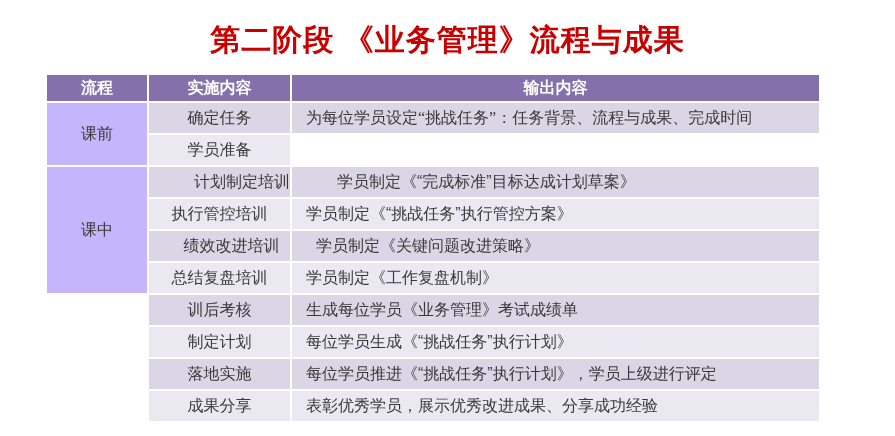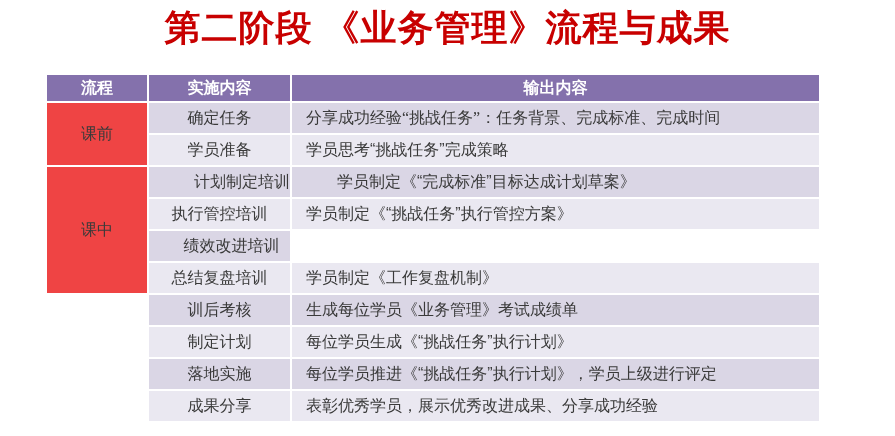--- a/index.html
+++ b/index.html
@@ -10,25 +10,25 @@
   }
   .page {
     position: relative;
     width: 895px;
     height: 436px;
     background: #ffffff;
     overflow: hidden;
   }
   .page-title {
     position: absolute;
-    top: 4px;
+    top: 20px;
     left: 0;
     width: 100%;
     text-align: center;
-    font-size: 36px;
+    font-size: 30px;
     font-weight: bold;
     letter-spacing: 1px;
     color: #C80000;
   }
   .results-table {
     position: absolute;
     left: 47px;
     top: 75px;
     width: 772px;
     display: grid;
@@ -44,21 +44,21 @@
     color: #3a3a3a;
   }
   .header-cell {
     background: #8471AC;
     color: #ffffff;
     font-weight: bold;
     justify-content: center;
     font-size: 16px;
   }
   .phase-cell {
-    background: #ef4444;
+    background: #c4b5fd;
     justify-content: center;
   }
   .impl-cell {
     justify-content: center;
   }
   .output-cell {
     justify-content: flex-start;
     padding-left: 14px;
   }
   .row-odd  { background: #DAD6E5; }
@@ -83,30 +83,30 @@
   <div class="page-title">第二阶段 《业务管理》流程与成果</div>
 
   <div class="results-table">
 
     <div class="cell header-cell gr1 c1">流程</div>
     <div class="cell header-cell gr1 c2">实施内容</div>
     <div class="cell header-cell gr1 c3">输出内容</div>
 
     <div class="cell phase-cell p-before">课前</div>
     <div class="cell impl-cell row-odd  r2 c2">确定任务</div>
-    <div class="cell output-cell row-odd  r2 c3">分享成功经验“挑战任务”：任务背景、完成标准、完成时间</div>
+    <div class="cell output-cell row-odd  r2 c3">为每位学员设定“挑战任务”：任务背景、流程与成果、完成时间</div>
     <div class="cell impl-cell row-even r3 c2">学员准备</div>
-    <div class="cell output-cell row-even r3 c3">学员思考“挑战任务”完成策略</div>
 
     <div class="cell phase-cell p-during">课中</div>
     <div class="cell impl-cell row-odd  r4 c2">计划制定培训</div>
     <div class="cell output-cell row-odd  r4 c3">学员制定《“完成标准”目标达成计划草案》</div>
     <div class="cell impl-cell row-even r5 c2">执行管控培训</div>
     <div class="cell output-cell row-even r5 c3">学员制定《“挑战任务”执行管控方案》</div>
     <div class="cell impl-cell row-odd  r6 c2">绩效改进培训</div>
+    <div class="cell output-cell row-odd  r6 c3">学员制定《关键问题改进策略》</div>
     <div class="cell impl-cell row-even r7 c2">总结复盘培训</div>
     <div class="cell output-cell row-even r7 c3">学员制定《工作复盘机制》</div>
 
     <div class="cell impl-cell row-odd  r8 c2">训后考核</div>
     <div class="cell output-cell row-odd  r8 c3">生成每位学员《业务管理》考试成绩单</div>
     <div class="cell impl-cell row-even r9 c2">制定计划</div>
     <div class="cell output-cell row-even r9 c3">每位学员生成《“挑战任务”执行计划》</div>
     <div class="cell impl-cell row-odd  r10 c2">落地实施</div>
     <div class="cell output-cell row-odd  r10 c3">每位学员推进《“挑战任务”执行计划》，学员上级进行评定</div>
     <div class="cell impl-cell row-even r11 c2">成果分享</div>

